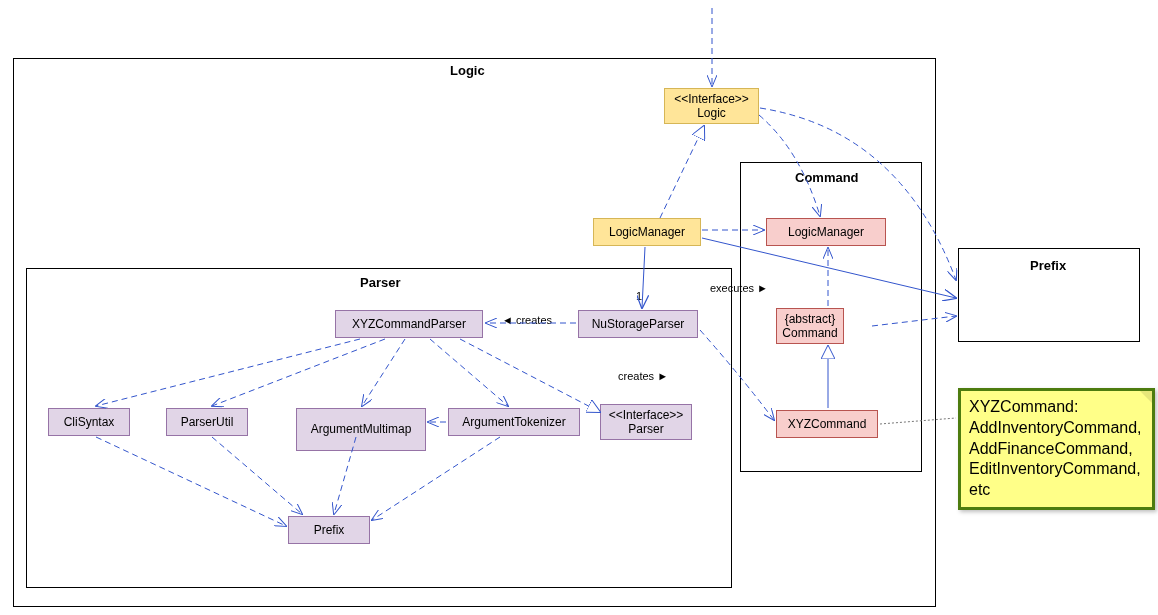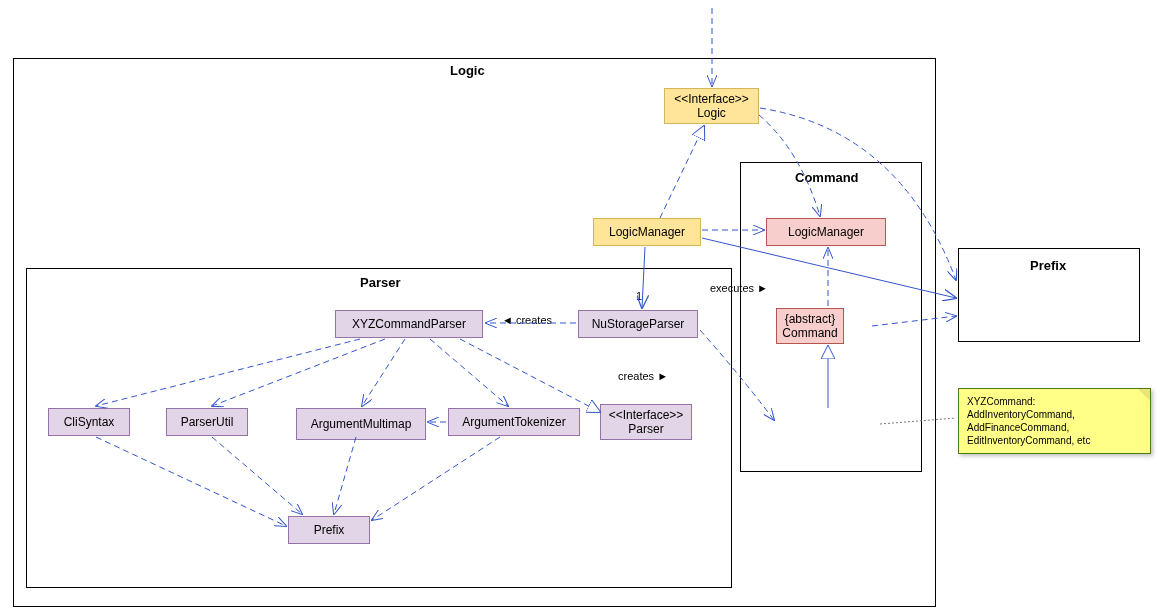--- a/index.html
+++ b/index.html
@@ -3,21 +3,21 @@
 <meta charset="utf-8">
 <style>
   html,body{margin:0;padding:0;font-family:Arial,Helvetica,sans-serif;font-size:12px;color:#000;background:#fff}
   .canvas{position:relative;width:1158px;height:615px}
   .pkg{position:absolute;border:1px solid #000;background:#fff}
   .pkg-title{position:absolute;font-weight:bold;font-size:13px}
   .box{position:absolute;border:1px solid #333;text-align:center;display:flex;flex-direction:column;justify-content:center;align-items:center;padding:2px 4px;box-sizing:border-box;font-size:12px;line-height:1.2}
   .purple{background:#e1d5e7;border-color:#9673a6}
   .yellow{background:#ffe599;border-color:#d6b656}
   .red{background:#f8cecc;border-color:#b85450}
-  .note{position:absolute;background:#ffff88;border:1px solid #4d7c0f;padding:6px 8px;font-size:10px;line-height:1.3;box-shadow:2px 2px 4px rgba(0,0,0,0.25)}
+  .note{position:absolute;background:#ffff88;border:3px solid #4d7c0f;padding:6px 8px;font-size:16px;line-height:1.3;box-shadow:2px 2px 4px rgba(0,0,0,0.25)}
   .note::after{content:"";position:absolute;top:0;right:0;width:0;height:0;border-left:12px solid transparent;border-top:12px solid #e6e67a}
   .italic{}
   .lbl{position:absolute;font-size:11px;background:transparent}
   svg{position:absolute;top:0;left:0;pointer-events:none}
 </style>
 </head>
 <body>
 
 <div class="canvas">
 
@@ -49,21 +49,21 @@
   <div class="box purple" style="left:335px;top:310px;width:148px;height:28px">
     <span>XYZCommandParser</span>
   </div>
 
   <div class="box purple" style="left:48px;top:408px;width:82px;height:28px">
     <span>CliSyntax</span>
   </div>
   <div class="box purple" style="left:166px;top:408px;width:82px;height:28px">
     <span>ParserUtil</span>
   </div>
-  <div class="box purple" style="left:296px;top:408px;width:130px;height:32px">
+  <div class="box purple" style="left:296px;top:408px;width:130px;height:43px">
     <span>ArgumentMultimap</span>
   </div>
   <div class="box purple" style="left:448px;top:408px;width:132px;height:28px">
     <span>ArgumentTokenizer</span>
   </div>
   <div class="box purple" style="left:600px;top:404px;width:92px;height:36px">
     <span class="italic">&lt;&lt;Interface&gt;&gt;</span>
     <span class="italic">Parser</span>
   </div>
 
@@ -73,20 +73,23 @@
 
   <div class="box red" style="left:766px;top:218px;width:120px;height:28px">
     <span>LogicManager</span>
   </div>
 
   <div class="box red" style="left:776px;top:308px;width:68px;height:36px">
     <span class="italic">{abstract}</span>
     <span>Command</span>
   </div>
 
+  <div class="box red" style="left:776px;top:410px;width:102px;height:28px">
+    <span>XYZCommand</span>
+  </div>
 
   <div class="note" style="left:958px;top:388px;width:175px">
     <div>XYZCommand:</div>
     <div>AddInventoryCommand,</div>
     <div>AddFinanceCommand,</div>
     <div>EditInventoryCommand, etc</div>
   </div>
 
   <span class="lbl" style="left:502px;top:314px">◄ creates</span>
   <span class="lbl" style="left:618px;top:370px">creates ►</span>

